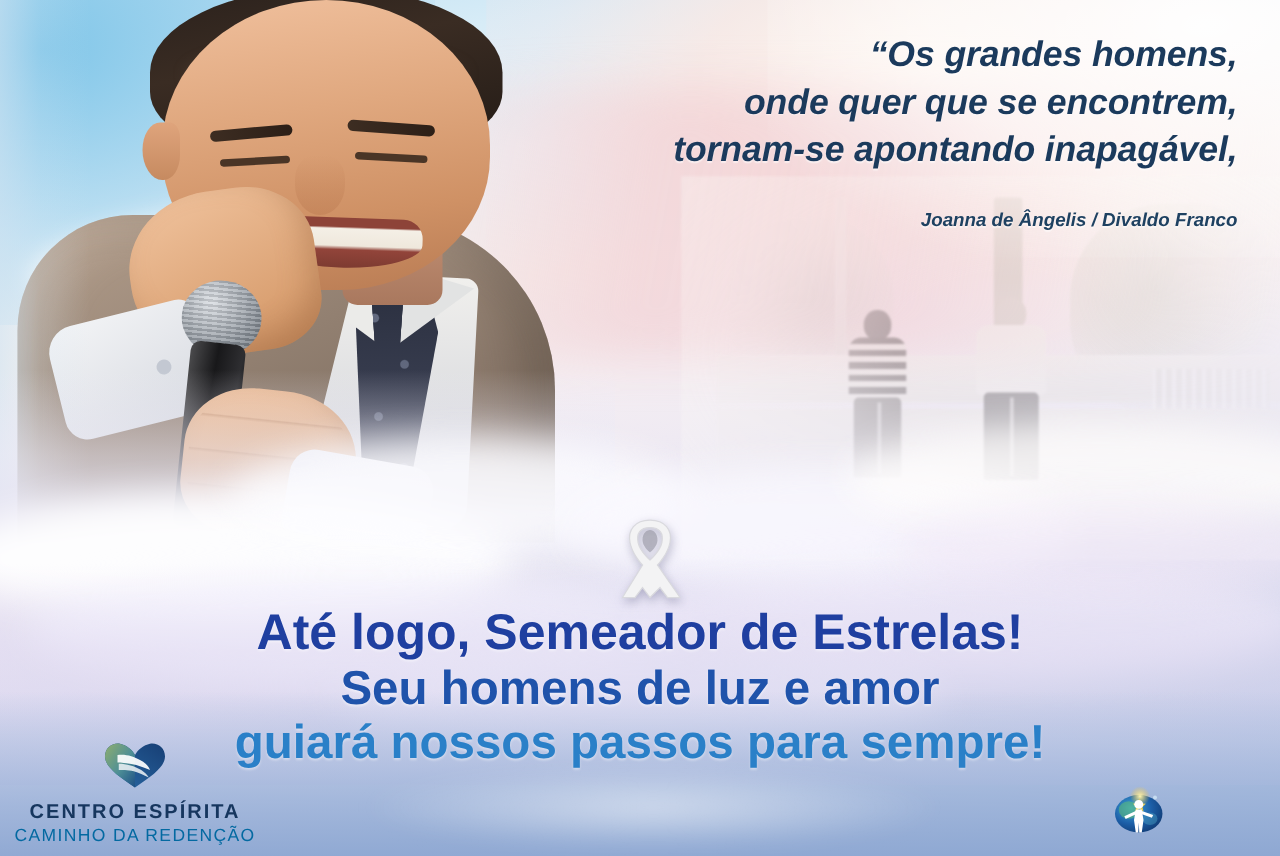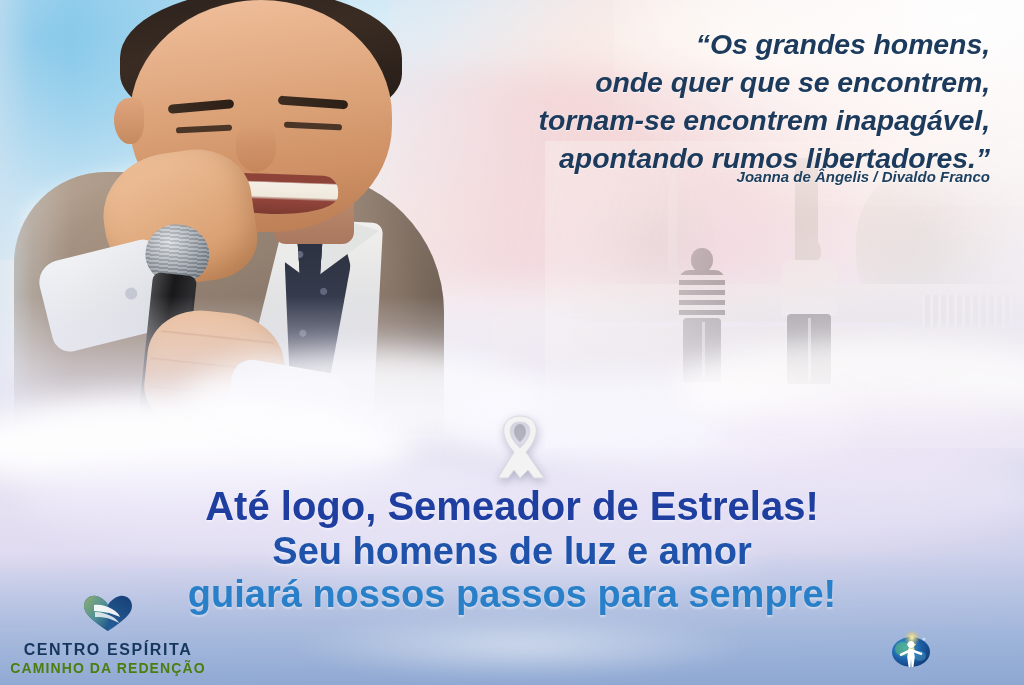--- a/index.html
+++ b/index.html
@@ -357,22 +357,22 @@
 
   
   .logo-left{position:absolute;left:8px;bottom:8px;width:200px;text-align:center;}
   .logo-right{position:absolute;right:8px;bottom:8px;width:210px;text-align:center;}
   .logo-mark{display:block;margin:0 auto 3px;}
   .logo-l1{
     font-size:16px;font-weight:bold;letter-spacing:1.6px;
     color:#16365e;line-height:1.25;
   }
   .logo-l2{
-    font-size:14px;font-weight:bold;letter-spacing:1.1px;
-    color:#4d7c0f;line-height:1.2;
+    font-size:14px;font-weight:normal;letter-spacing:1.1px;
+    color:#0369a1;line-height:1.2;
   }
   .logo-r1{
     font-size:14px;font-weight:bold;letter-spacing:1.1px;
     color:#15396b;line-height:1.2;
   }
 </style>
 </head>
 <body>
 
 <div id="poster">
@@ -446,22 +446,21 @@
     <div class="cl cl7"></div>
     <div class="cl cl8"></div>
     <div class="cloud-lav"></div>
     <div class="bottom-blue"></div>
     <div class="bottom-streak"></div>
   </div>
 
   <div class="quote">
     <span class="qline">“Os grandes homens,</span>
     <span class="qline">onde quer que se encontrem,</span>
-    <span class="qline">tornam-se encontrem inapagável,</span>
-    <span class="qline">apontando rumos libertadores.”</span>
+    <span class="qline">tornam-se apontando inapagável,</span>
   </div>
   <div class="attrib">Joanna de Ângelis / Divaldo Franco</div>
 
   <div class="ribbon">
     <svg width="72" height="78" viewBox="0 0 72 78" aria-hidden="true">
       <path d="M36 8 C24 8 18 16 20 26 C22 36 30 44 30 44 L14 70 L24 70 L30 62 L36 70 L44 62 L50 70 L60 70 L42 44 C42 44 50 36 52 26 C54 16 48 8 36 8 Z
                M36 14 C44 14 47 19 45.5 26 C44 33 36 40 36 40 C36 40 28 33 26.5 26 C25 19 28 14 36 14 Z" fill="#f3f3f4" stroke="#d9d9de" stroke-width="1"></path>
       <path d="M30 24 C30 19 33 16 36 16 C39 16 42 19 42 24 C42 29 37 33 36 34 C35 33 30 29 30 24 Z" fill="#8e8e9a" opacity="0.55"></path>
     </svg>
   </div>

